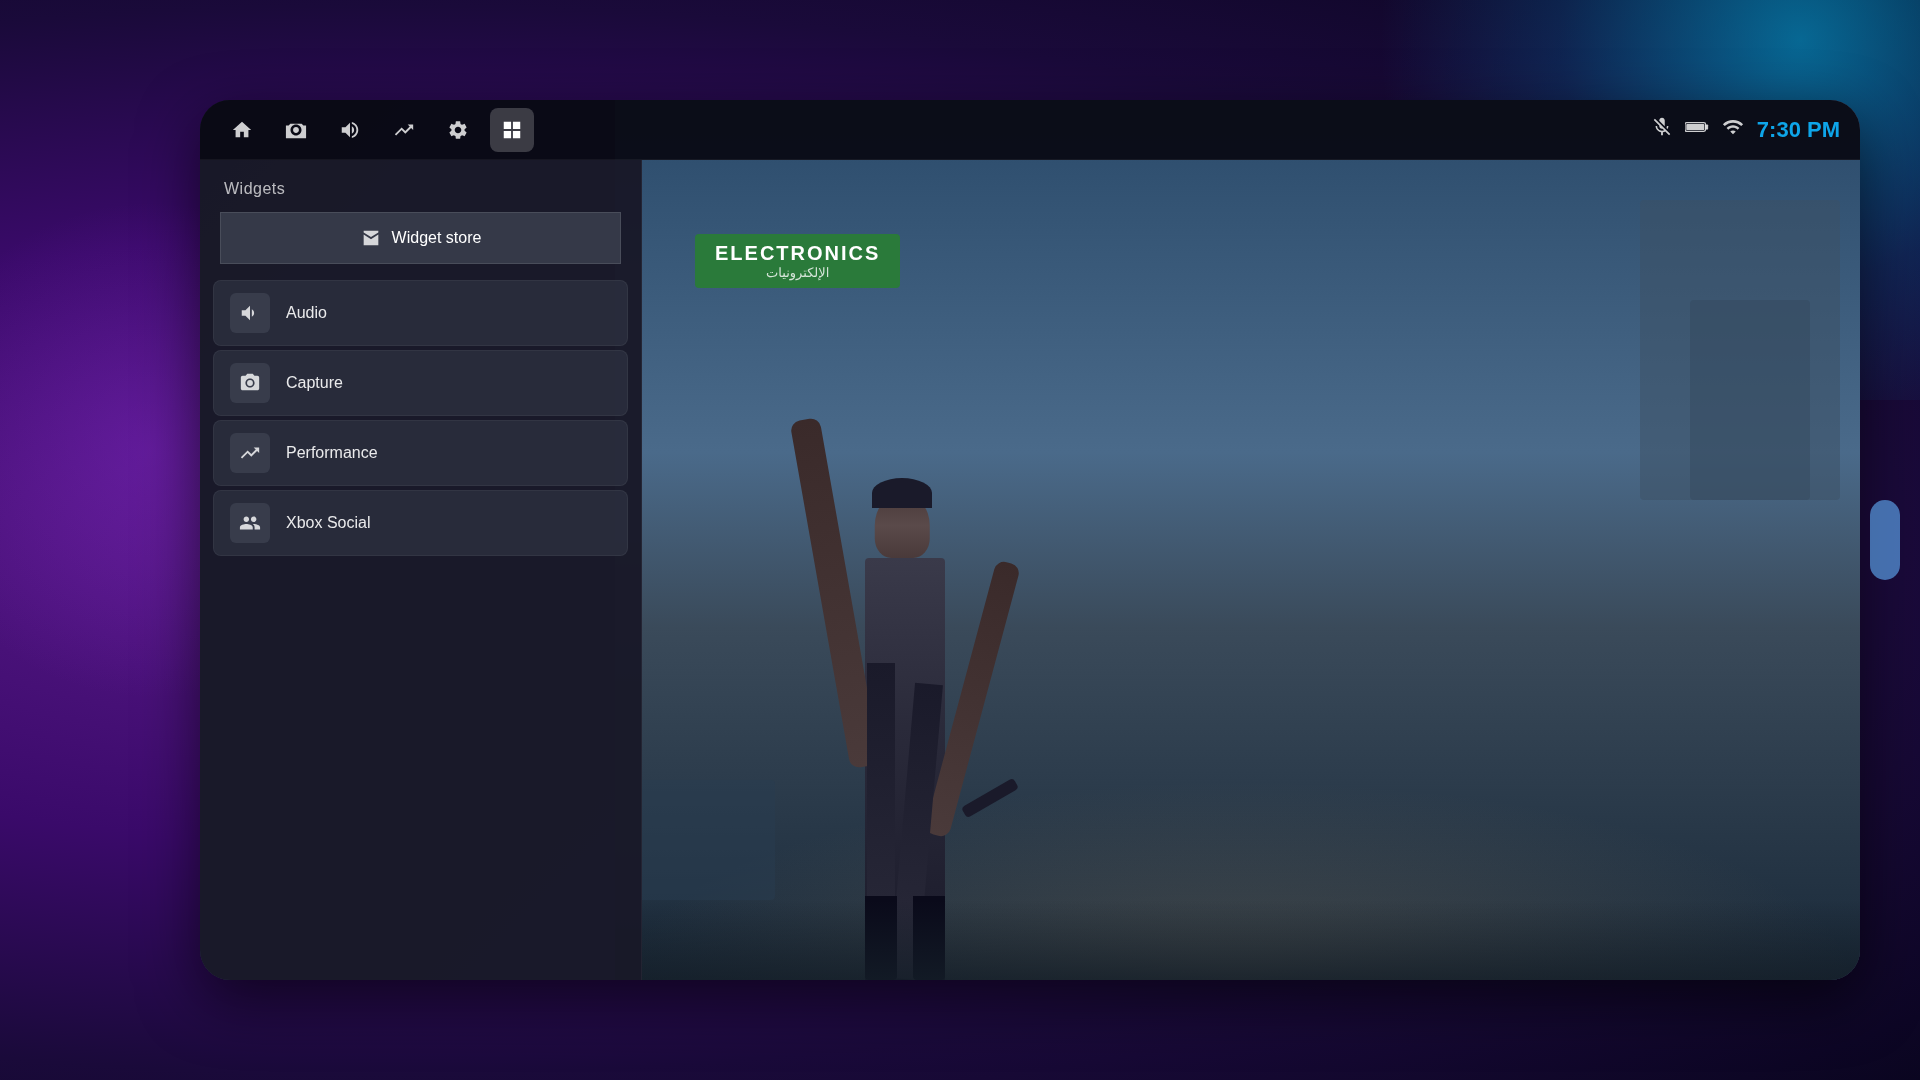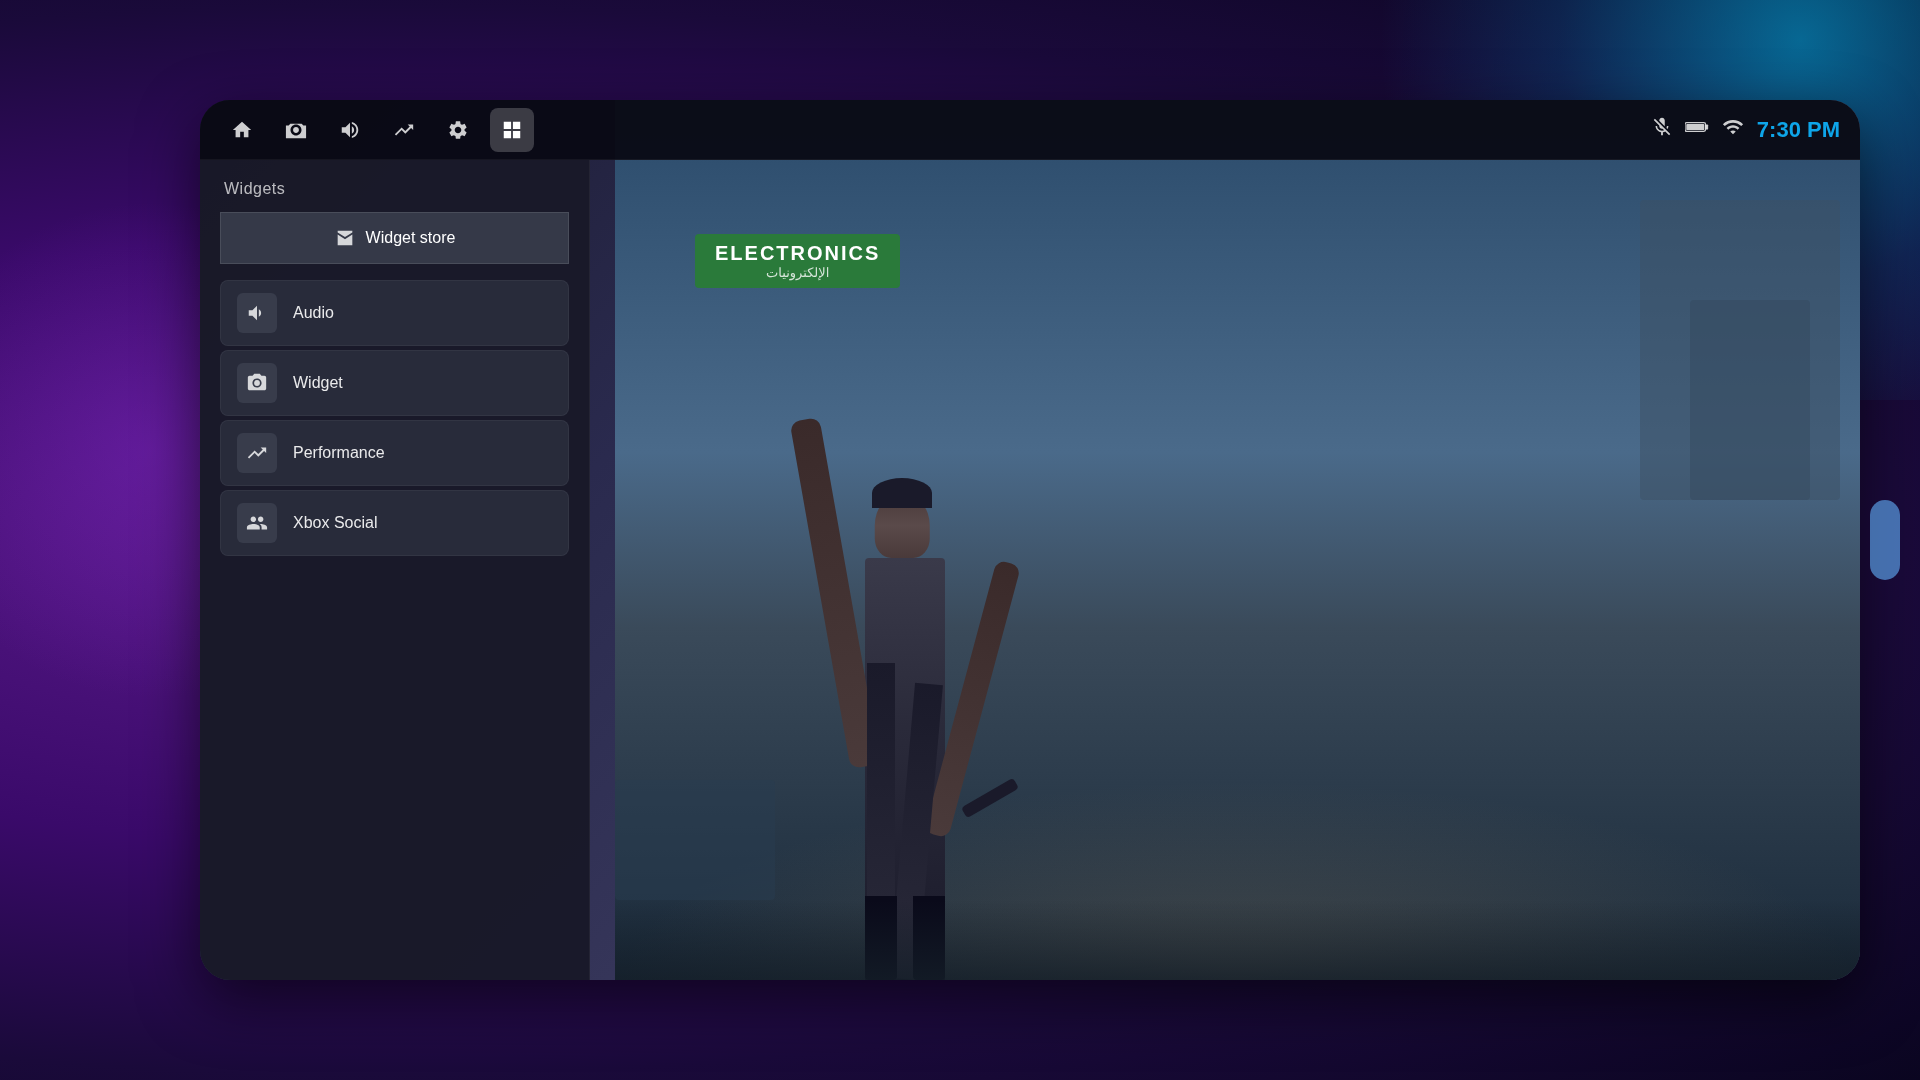--- a/index.html
+++ b/index.html
@@ -214,21 +214,21 @@
     .taskbar-status-icon {
       font-size: 18px;
       color: rgba(255,255,255,0.85);
     }
 
     
     .widget-panel {
       position: absolute;
       top: 60px;
       left: 0;
-      width: 390px;
+      width: 442px;
       bottom: 0;
       background: rgba(25,25,40,0.97);
       border-right: 1px solid rgba(255,255,255,0.05);
       overflow-y: auto;
       z-index: 50;
     }
 
     .widget-panel-title {
       padding: 20px 24px 14px;
       font-size: 16px;
@@ -247,21 +247,21 @@
       align-items: center;
       justify-content: center;
       gap: 10px;
       color: white;
       font-size: 16px;
       cursor: pointer;
       width: calc(100% - 40px);
     }
 
     .widget-list {
-      padding: 6px 20px;
+      padding: 6px 13px;
       display: flex;
       flex-direction: column;
       gap: 4px;
     }
 
     .widget-item {
       display: flex;
       align-items: center;
       gap: 16px;
       padding: 12px 16px;
@@ -443,21 +443,21 @@
         <span class="widget-item-label">Audio</span>
       </div>
 
       <div class="widget-item">
         <div class="widget-item-icon">
           <svg width="22" height="22" viewBox="0 0 24 24" fill="rgba(255,255,255,0.8)">
             <circle cx="12" cy="12" r="3.2"></circle>
             <path d="M9 2L7.17 4H4c-1.1 0-2 .9-2 2v12c0 1.1.9 2 2 2h16c1.1 0 2-.9 2-2V6c0-1.1-.9-2-2-2h-3.17L15 2H9zm3 15c-2.76 0-5-2.24-5-5s2.24-5 5-5 5 2.24 5 5-2.24 5-5 5z"></path>
           </svg>
         </div>
-        <span class="widget-item-label">Widget</span>
+        <span class="widget-item-label">Capture</span>
       </div>
 
 
       <div class="widget-item">
         <div class="widget-item-icon">
           <svg width="22" height="22" viewBox="0 0 24 24" fill="rgba(255,255,255,0.8)">
             <path d="M16 6l2.29 2.29-4.88 4.88-4-4L2 16.59 3.41 18l6-6 4 4 6.3-6.29L22 12V6z"></path>
           </svg>
         </div>
         <span class="widget-item-label">Performance</span>

